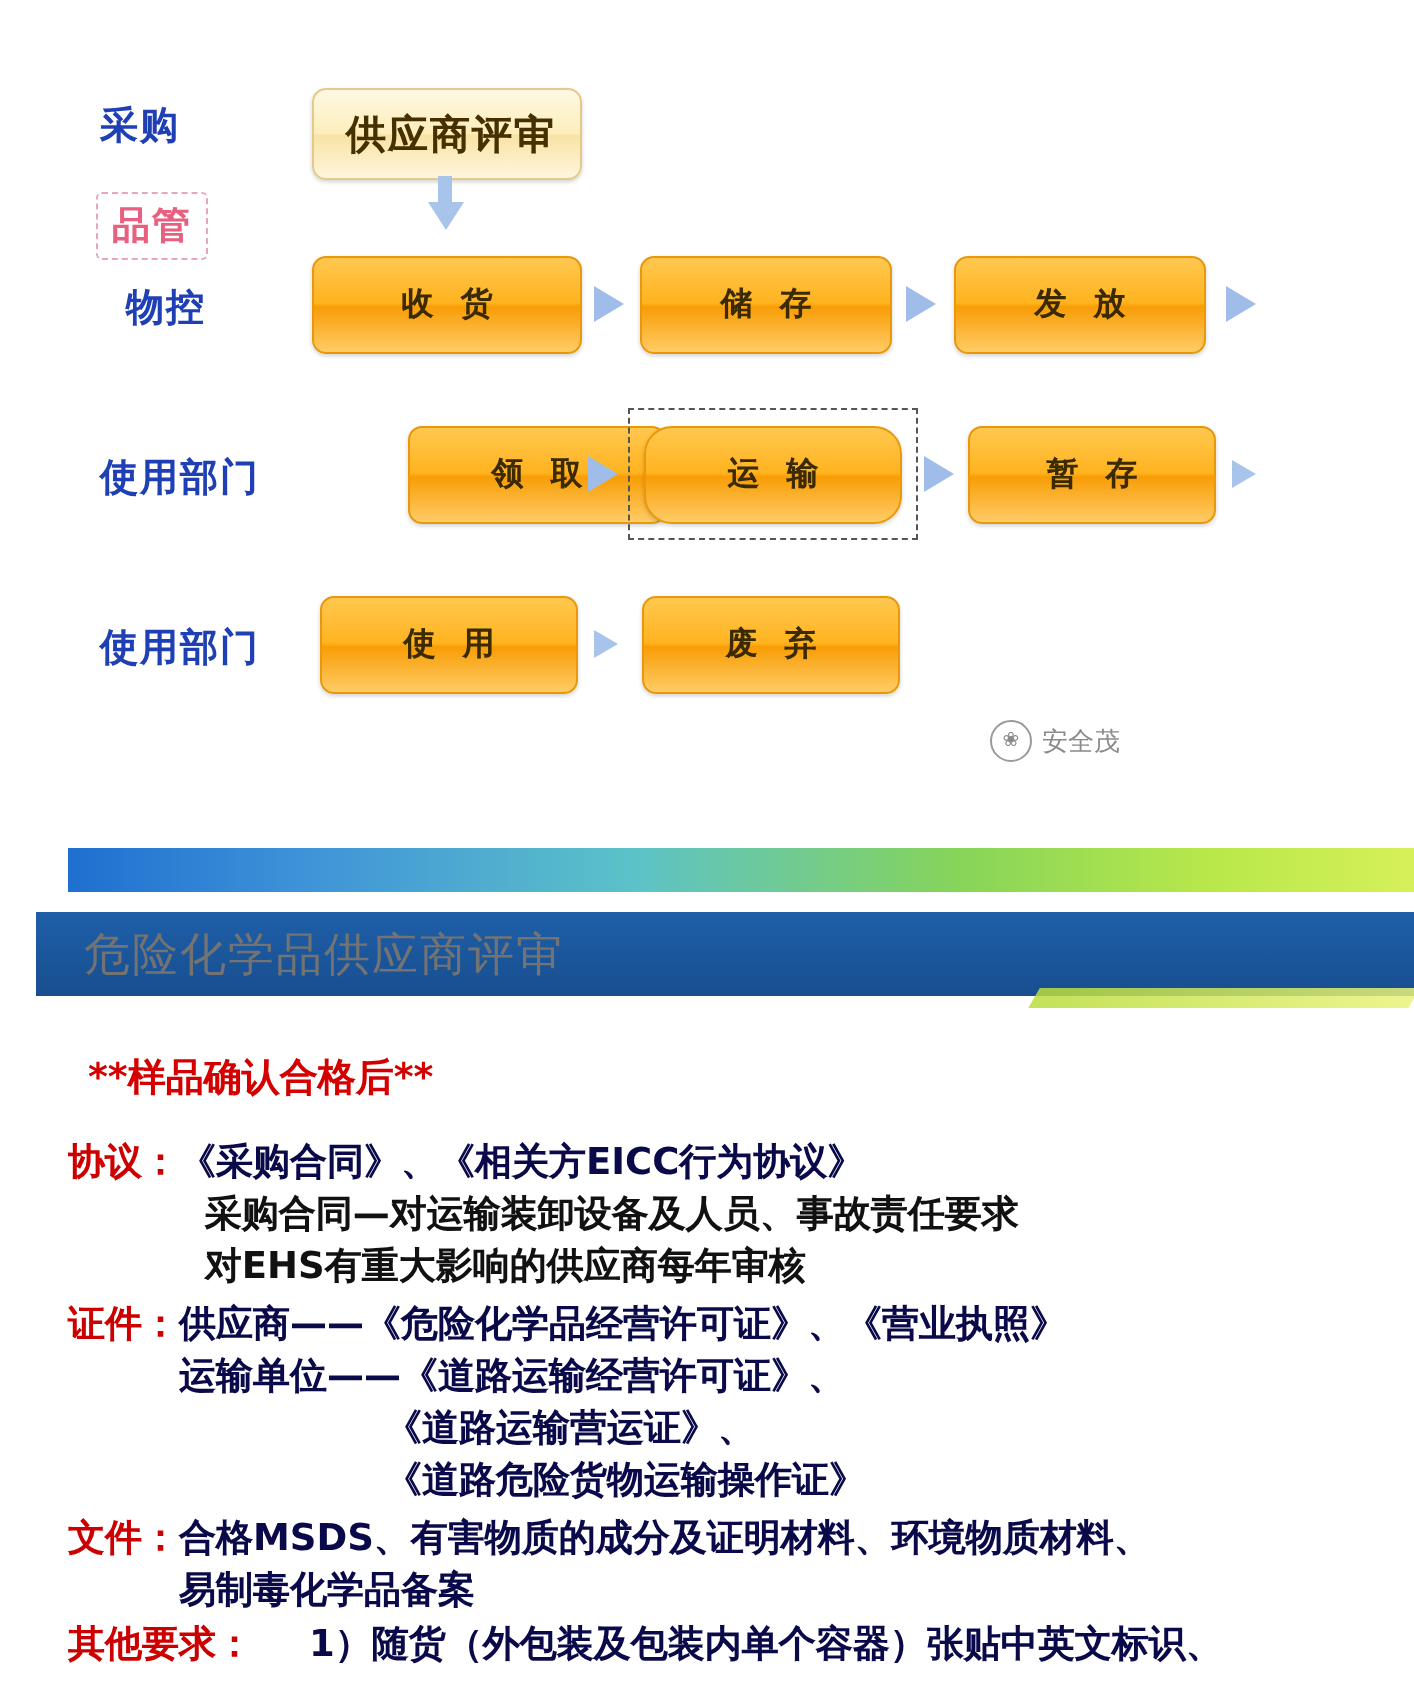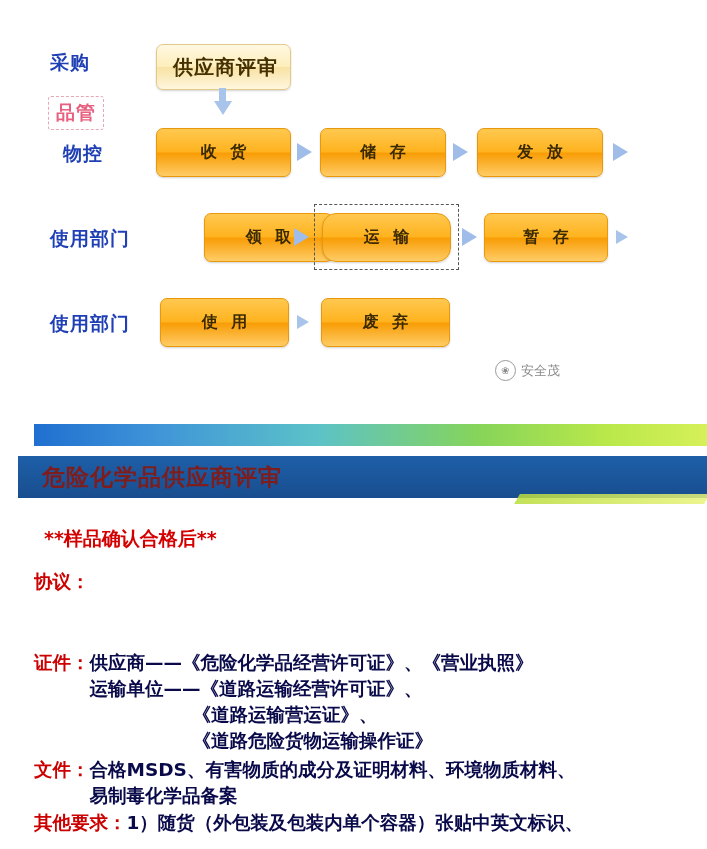--- a/index.html
+++ b/index.html
@@ -146,23 +146,23 @@
     position: absolute;
     right: 0; bottom: -6px;
     width: 190px; height: 10px;
     background: linear-gradient(to right, #b9dc3c, #e8f37a);
     transform: skewX(-30deg);
     opacity: .85;
   }
   #slide-title {
     position: absolute;
     left: 42px; top: 50px;
-    color: #7f1d1d;
+    color: #737373;
     font-size: 23px;
-    font-weight: bold;
+    font-weight: normal;
     letter-spacing: 1px;
   }
 
   #sample-note {
     position: absolute;
     left: 44px; top: 114px;
     color: #d40000;
     font-weight: bold;
     font-size: 19px;
   }
@@ -238,39 +238,44 @@
 
   <div id="slide-title-bar">
     <div class="accent"></div>
   </div>
   <div id="slide-title">危险化学品供应商评审</div>
 
   <div id="sample-note">**样品确认合格后**</div>
 
   <div class="body-row" style="left:34px; top:157px;">
     <div class="term">协议：</div>
+    <div>
+      <div class="desc">《采购合同》、《相关方EICC行为协议》</div>
+      <div class="desc black">  采购合同—对运输装卸设备及人员、事故责任要求</div>
+      <div class="desc black">  对EHS有重大影响的供应商每年审核</div>
+    </div>
   </div>
 
   <div class="body-row" style="left:34px; top:238px;">
     <div class="term">证件：</div>
     <div>
       <div class="desc">供应商——《危险化学品经营许可证》、《营业执照》</div>
       <div class="desc">运输单位——《道路运输经营许可证》、</div>
       <div class="desc">                《道路运输营运证》、</div>
       <div class="desc">                《道路危险货物运输操作证》</div>
     </div>
   </div>
 
   <div class="body-row" style="left:34px; top:345px;">
     <div class="term">文件：</div>
     <div>
       <div class="desc">合格MSDS、有害物质的成分及证明材料、环境物质材料、</div>
       <div class="desc">易制毒化学品备案</div>
     </div>
   </div>
 
-  <div class="body-row" style="left:34px; top:398px;">
+  <div class="body-row" style="left:34px; top:398px;gap:28px;">
     <div class="term">其他要求：</div>
     <div>
       <div class="desc">1）随货（外包装及包装内单个容器）张贴中英文标识、</div>
     </div>
   </div>
 </div>
 
 </body></html>

